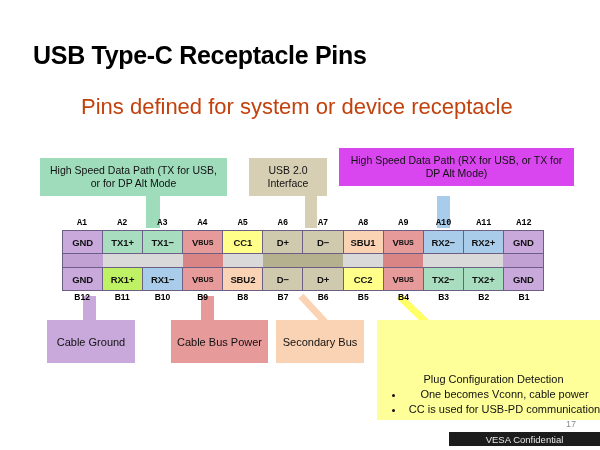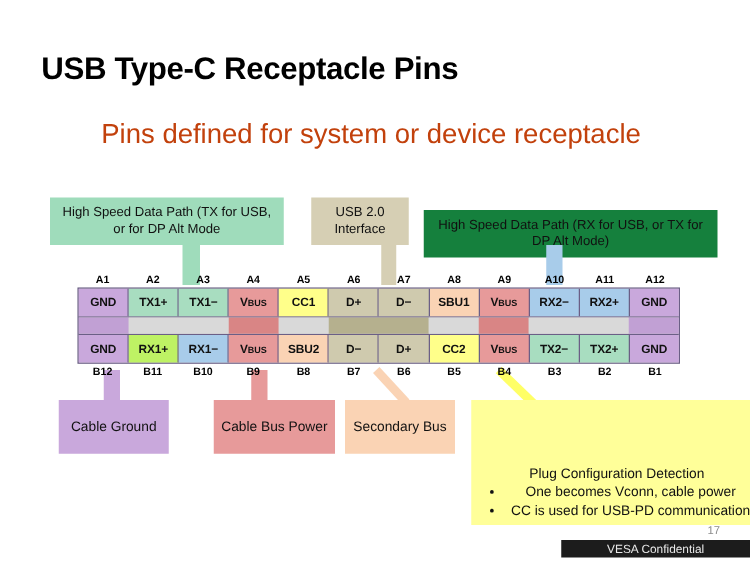--- a/index.html
+++ b/index.html
@@ -29,37 +29,37 @@
     text-align:center;
     font-size:10.5px;
     line-height:13px;
     color:#111;
     display:flex;align-items:center;justify-content:center;
     padding:3px 4px;
     box-sizing:border-box;
   }
   #banner-hs-left{left:40px;top:158px;width:187px;height:38px;background:#9fdcbb;}
   #banner-usb2{left:249px;top:158px;width:78px;height:38px;background:#d6cfb4;}
-  #banner-hs-right{left:339px;top:168px;width:235px;height:38px;background:#15803d;}
+  #banner-hs-right{left:339px;top:148px;width:235px;height:38px;background:#d946ef;}
 
   
   .stem{position:absolute;}
   #stem-green{left:146px;top:196px;width:14px;height:32px;background:#9fdcbb;}
   #stem-tan{left:305px;top:196px;width:12px;height:32px;background:#d6cfb4;}
   #stem-blue{left:437px;top:196px;width:13px;height:32px;background:#a8ccea;}
 
   
   #table-wrap{position:absolute;left:62px;top:217px;width:482px;}
   .pinrow{display:flex;width:482px;}
   .pinlabel{
     flex:1 1 0; text-align:center;
     font-size:8.5px; font-weight:bold; color:#000;
     height:13px; line-height:13px;
   }
-  #row-a-labels{position:relative;z-index:3;}
+  #row-a-labels{position:relative;z-index:3;font-family:Liberation Mono, monospace;}
   #row-b-labels{position:relative;z-index:3;}
 
   .grid{
     border:1.3px solid #6b5f86;
     box-sizing:border-box;
     width:482px;
     position:relative;z-index:2;
     background:#d9d9d9;
   }
   .cellrow{display:flex;height:22px;}

